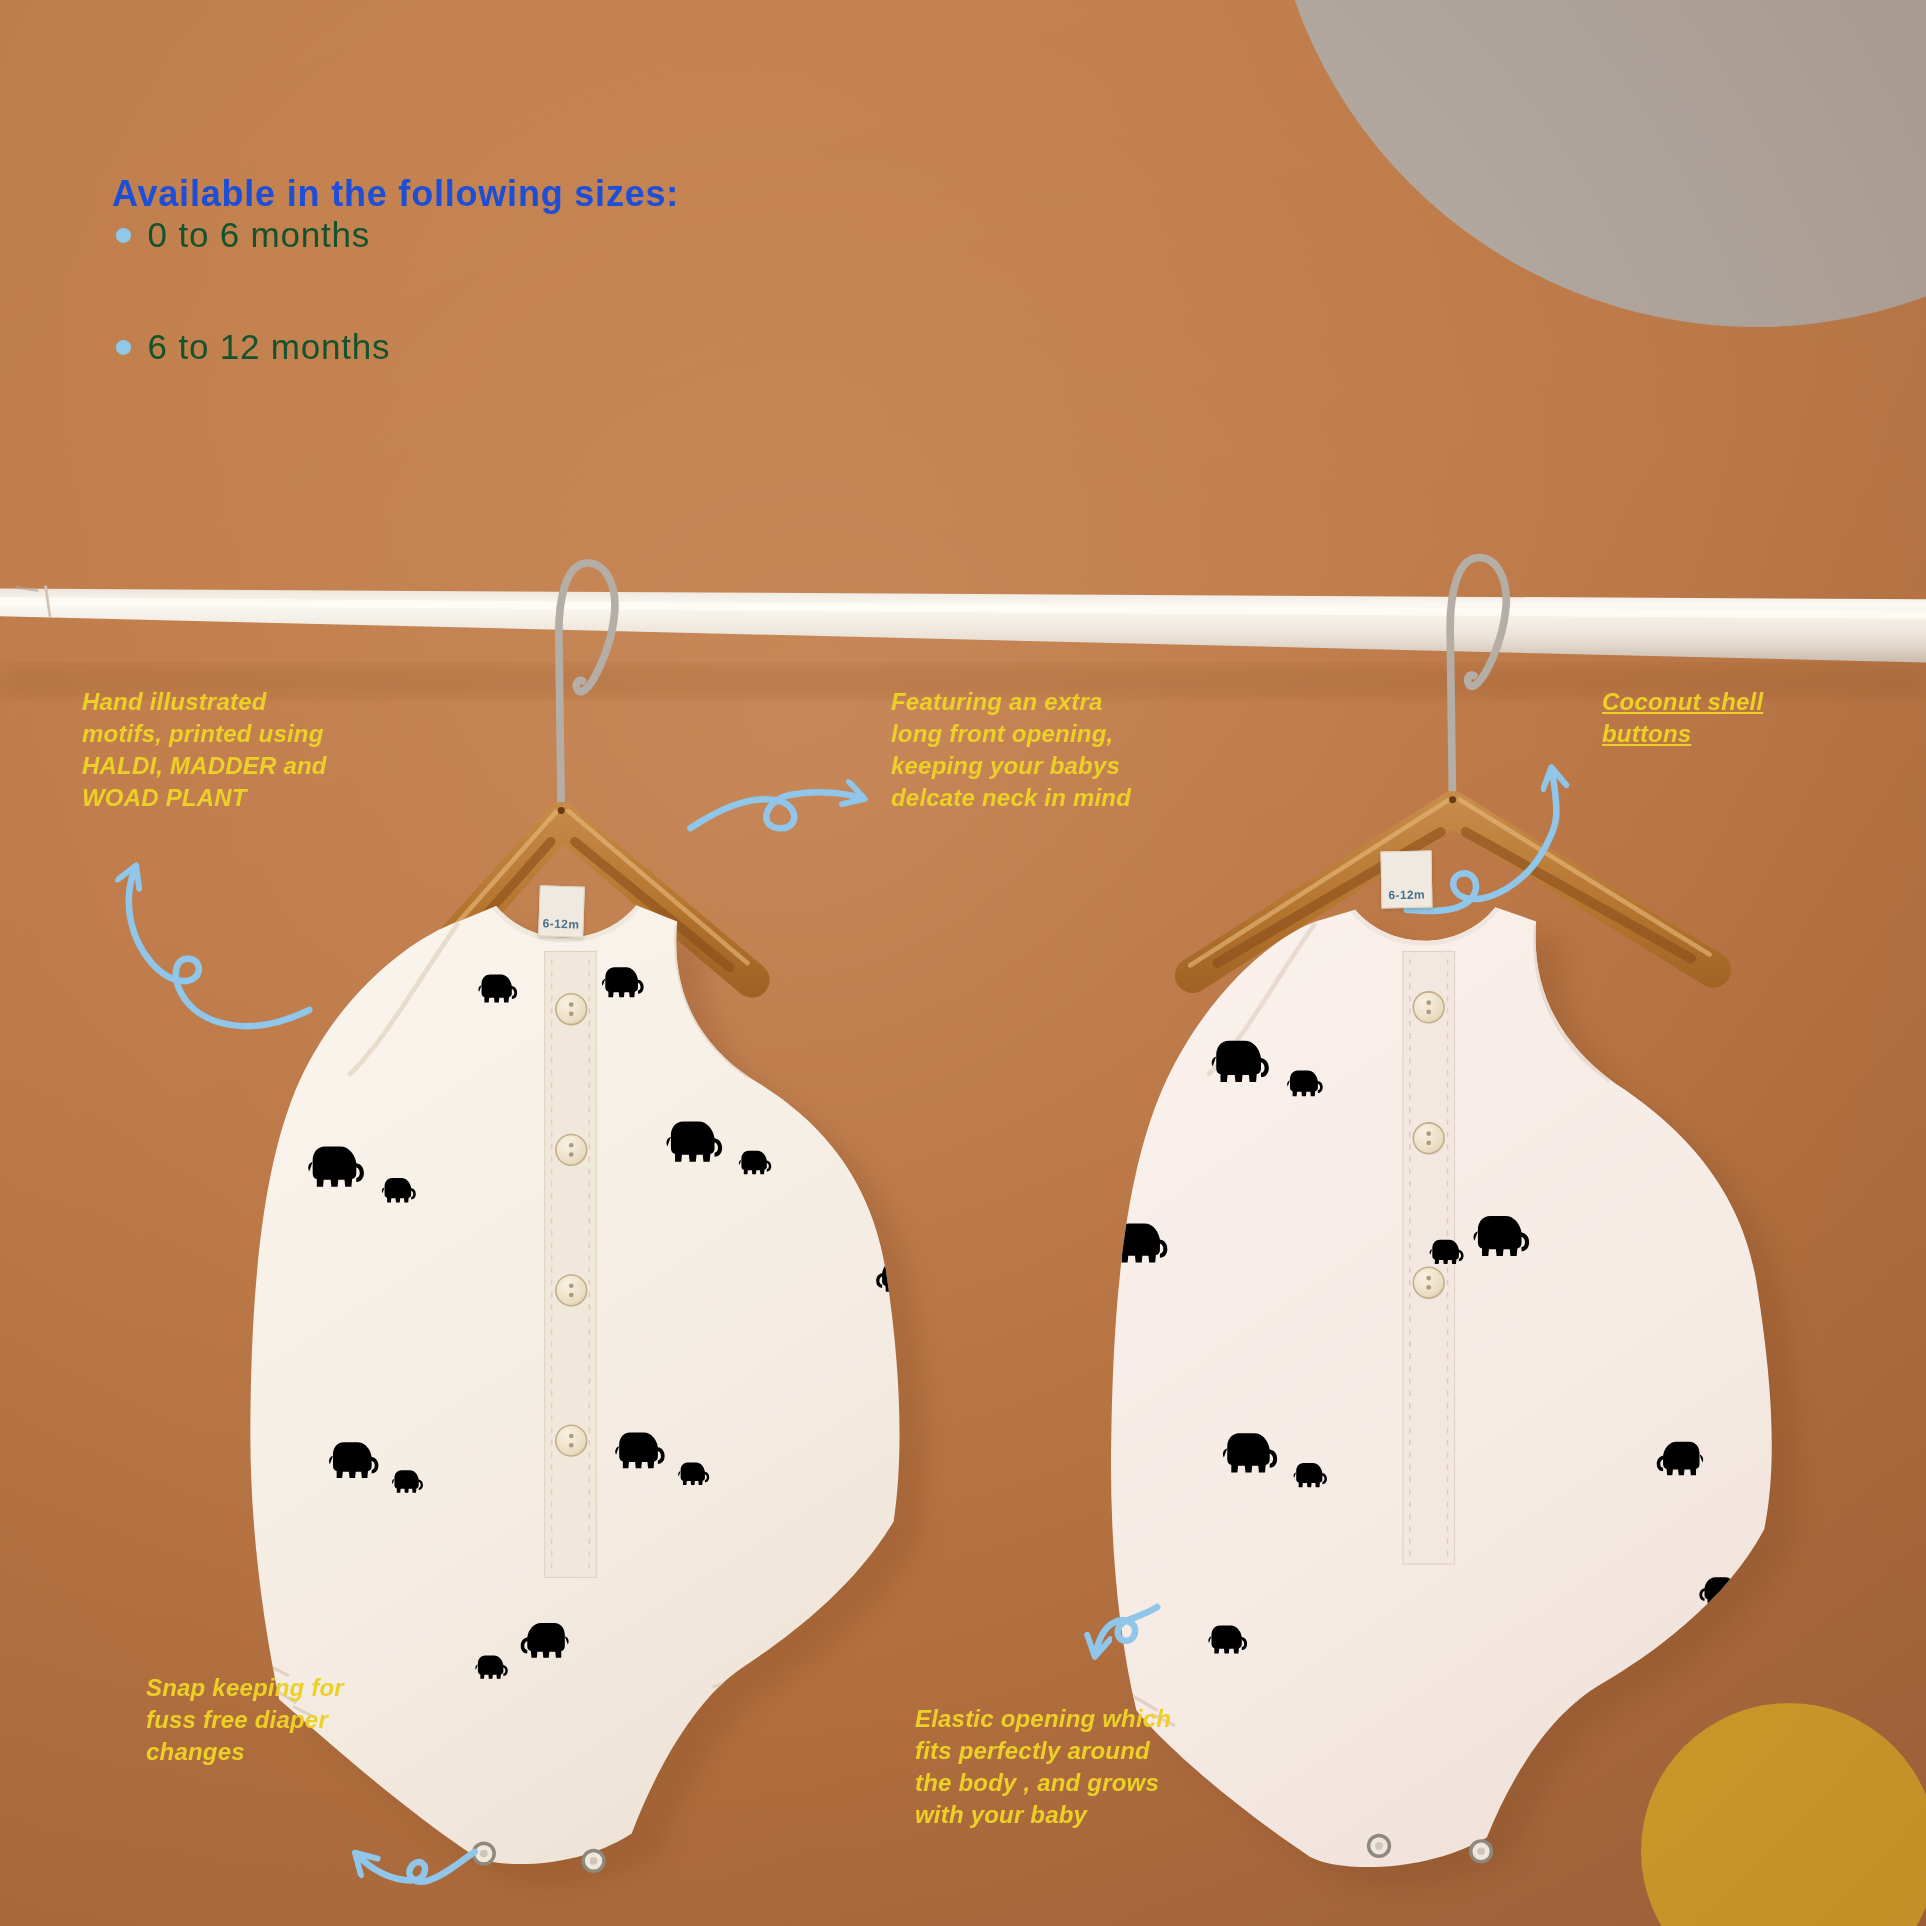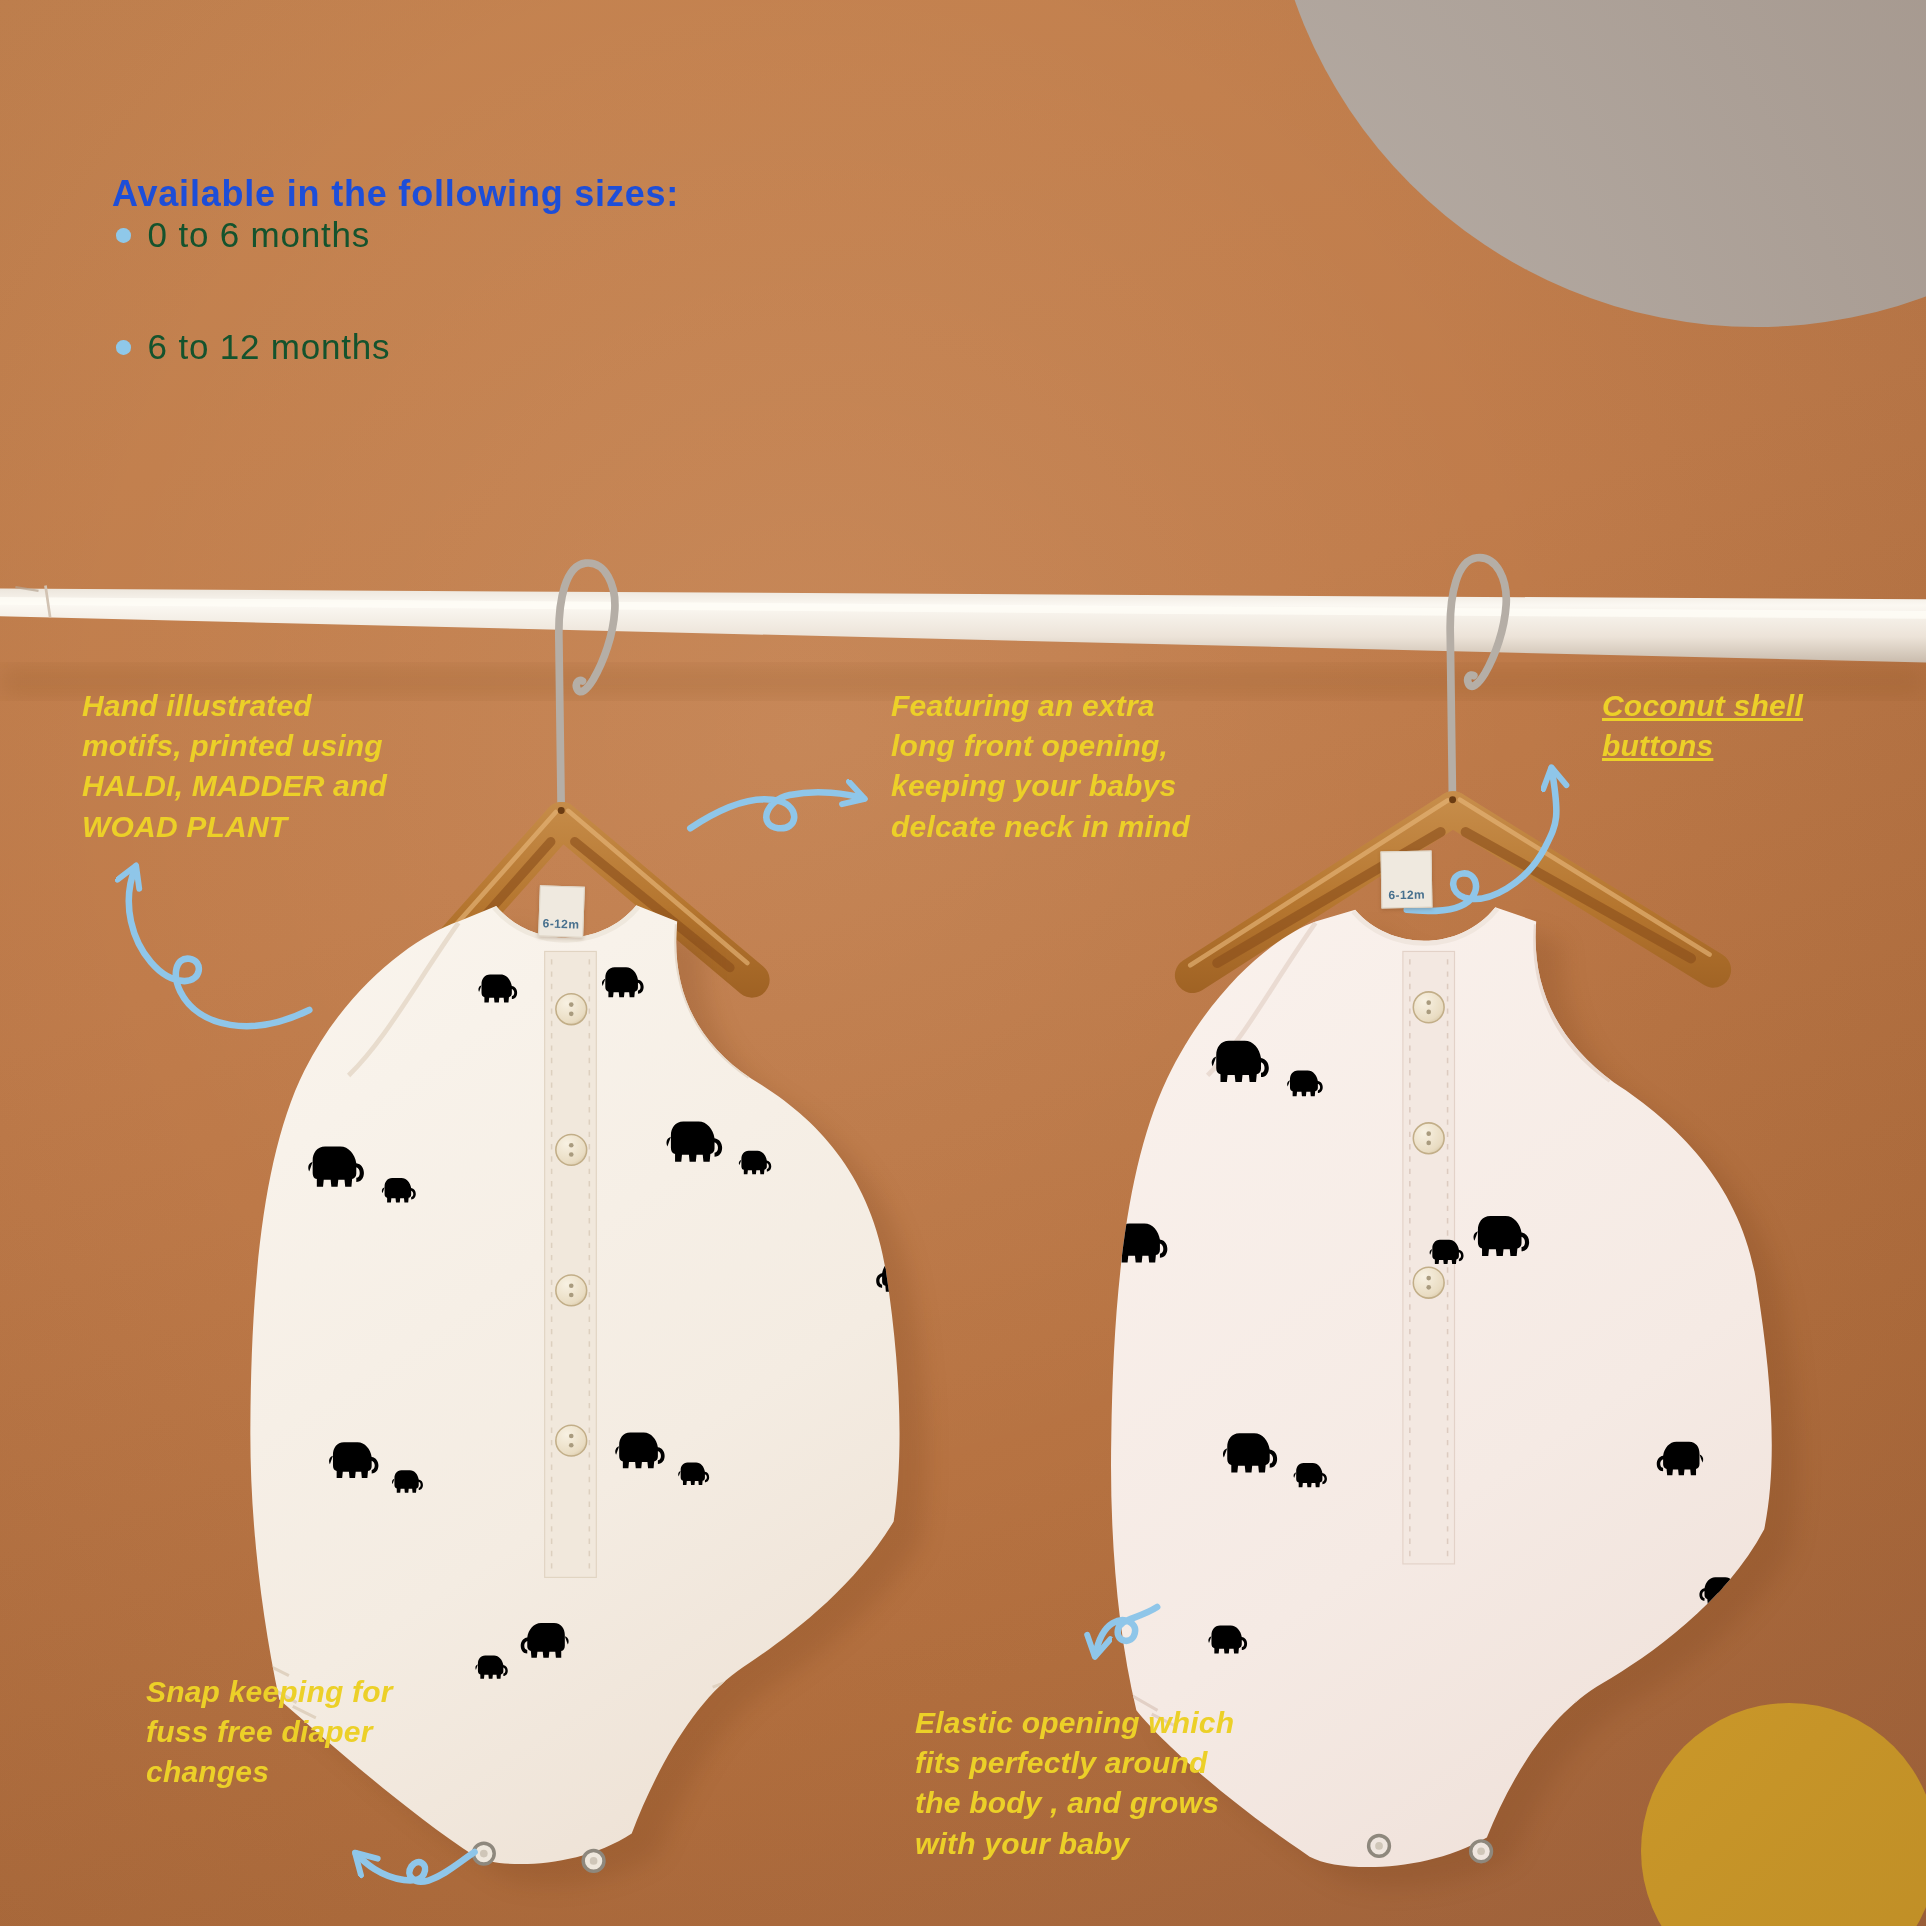--- a/index.html
+++ b/index.html
@@ -13,21 +13,21 @@
   .circle-yellow{left:1641px;top:1703px;width:296px;height:296px;background:#d8a42c;}
   svg.art{position:absolute;left:0;top:0;z-index:1;}
   .txt{position:absolute;z-index:2;}
   .heading{left:112px;top:127px;font-weight:700;font-size:36px;line-height:1.05;
     letter-spacing:0.8px;color:#1d4ed8;margin-top:48px;}
   .bullet-row{position:absolute;left:116px;display:flex;align-items:flex-start;z-index:2;}
   .bullet-row .dot{width:14.6px;height:14.6px;border-radius:50%;background:#8fc8e9;
     margin-top:12.3px;margin-right:17px;flex:0 0 auto;}
   .bullet-row .blabel{font-size:35px;line-height:1.1;color:#14532d;letter-spacing:0.8px;}
   .b1{top:216px;} .b2{top:287px;margin-top:41px;}
-  .note{position:absolute;z-index:2;font-style:italic;font-weight:700;font-size:30px;
+  .note{position:absolute;z-index:2;font-style:italic;font-weight:700;font-size:24px;
     line-height:1.34;color:#ecd028;letter-spacing:0.2px;}
   .note-motifs{left:82px;top:686px;}
   .note-front{left:891px;top:686px;}
   .note-buttons{left:1602px;top:686px;text-decoration:underline;}
   .note-snap{left:146px;top:1672px;}
   .note-elastic{left:915px;top:1703px;}
   .tag{position:absolute;z-index:2;background:#efe9df;border:0.4px solid #ded5c6;
     display:flex;align-items:flex-end;justify-content:center;
     box-shadow:0 1.5px 3.9px rgba(90,50,20,.25);}
   .tag-left{left:539px;top:886px;width:43px;height:49px;transform:rotate(2deg);}

